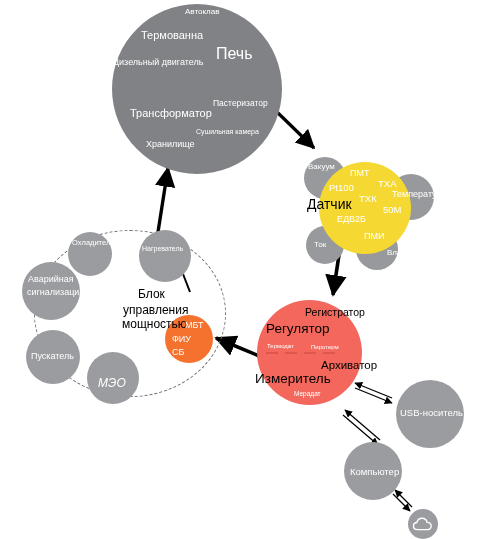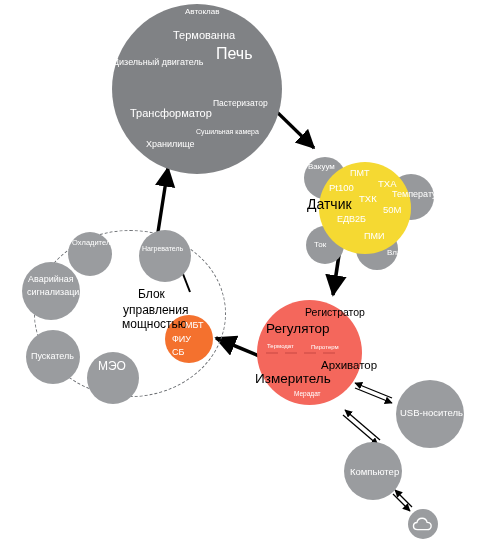--- a/index.html
+++ b/index.html
@@ -59,21 +59,21 @@
 
     <g>
       <line x1="393" y1="494" x2="410" y2="511" stroke="#000" stroke-width="1.3" marker-end="url(#ah)"></line>
       <line x1="412" y1="507" x2="395" y2="490" stroke="#000" stroke-width="1.3" marker-end="url(#ah)"></line>
     </g>
   </svg>
 
   <div class="circle" style="left:112px;top:4px;width:170px;height:170px;background:#808285;"></div>
 
   <div class="lbl" style="left:185px;top:8px;font-size:8px;color:#fff;">Автоклав</div>
-  <div class="lbl" style="left:141px;top:30px;font-size:11px;color:#fff;margin-left:32px;">Термованна</div>
+  <div class="lbl" style="left:141px;top:30px;font-size:11px;color:#fff;">Термованна</div>
   <div class="lbl" style="left:216px;top:46px;font-size:16px;color:#fff;">Печь</div>
   <div class="lbl" style="left:113px;top:58px;font-size:9px;color:#fff;">Дизельный двигатель</div>
   <div class="lbl" style="left:213px;top:99px;font-size:8.5px;color:#fff;">Пастеризатор</div>
   <div class="lbl" style="left:130px;top:108px;font-size:11px;color:#fff;">Трансформатор</div>
   <div class="lbl" style="left:196px;top:128px;font-size:7px;color:#fff;">Сушильная камера</div>
   <div class="lbl" style="left:146px;top:140px;font-size:9px;color:#fff;">Хранилище</div>
 
   <div class="circle" style="left:304px;top:157px;width:42px;height:42px;background:#97999c;"></div>
   <div class="circle" style="left:388px;top:174px;width:46px;height:46px;background:#97999c;"></div>
   <div class="circle" style="left:306px;top:226px;width:38px;height:38px;background:#97999c;"></div>
@@ -124,21 +124,21 @@
   <div class="circle" style="left:26px;top:330px;width:54px;height:54px;background:#9a9c9f;"></div>
   <div class="circle" style="left:87px;top:352px;width:52px;height:52px;background:#9a9c9f;"></div>
 
   <div class="circle" style="left:165px;top:315px;width:48px;height:48px;background:#F4712E;"></div>
 
   <div class="lbl" style="left:72px;top:239px;font-size:7.5px;color:#fff;">Охладитель</div>
   <div class="lbl" style="left:142px;top:245px;font-size:7px;color:#fff;">Нагреватель</div>
   <div class="lbl" style="left:28px;top:275px;font-size:9px;color:#fff;">Аварийная</div>
   <div class="lbl" style="left:27px;top:288px;font-size:9px;color:#fff;">сигнализация</div>
   <div class="lbl" style="left:31px;top:352px;font-size:9px;color:#fff;">Пускатель</div>
-  <div class="lbl" style="left:98px;top:360px;font-size:12px;color:#fff;">МЭО</div>
+  <div class="lbl" style="left:98px;top:377px;font-size:12px;color:#fff;font-style:italic;">МЭО</div>
 
   <div class="lbl" style="left:138px;top:288px;font-size:12px;color:#000;">Блок</div>
   <div class="lbl" style="left:123px;top:304px;font-size:12px;color:#000;">управления</div>
   <div class="lbl" style="left:122px;top:318px;font-size:12px;color:#000;text-align:center;">мощностью</div>
 
   <div class="lbl" style="left:185px;top:321px;font-size:9px;color:#fff;">МБТ</div>
   <div class="lbl" style="left:172px;top:335px;font-size:9px;color:#fff;">ФИУ</div>
   <div class="lbl" style="left:172px;top:348px;font-size:9px;color:#fff;">СБ</div>
 
   <div class="circle" style="left:396px;top:380px;width:68px;height:68px;background:#9a9c9f;"></div>

